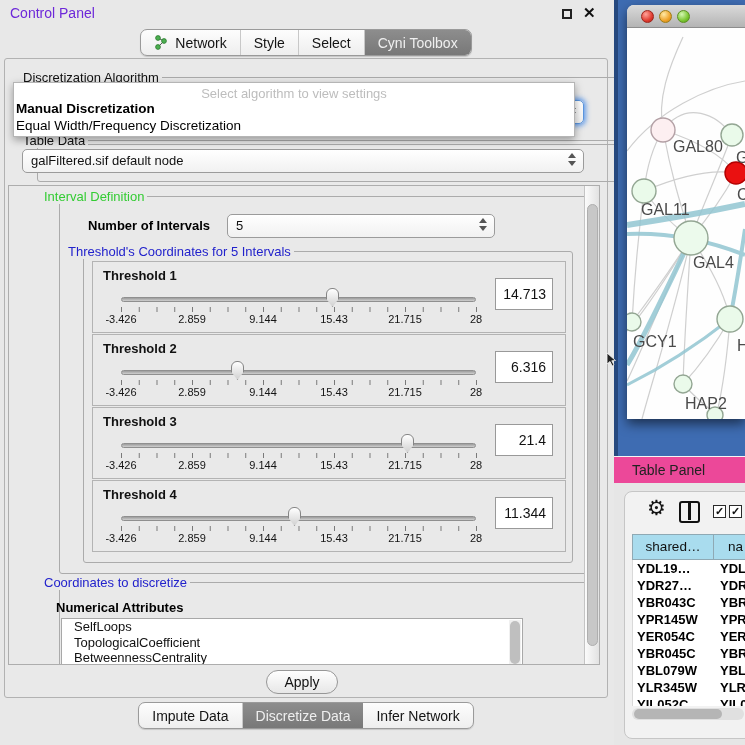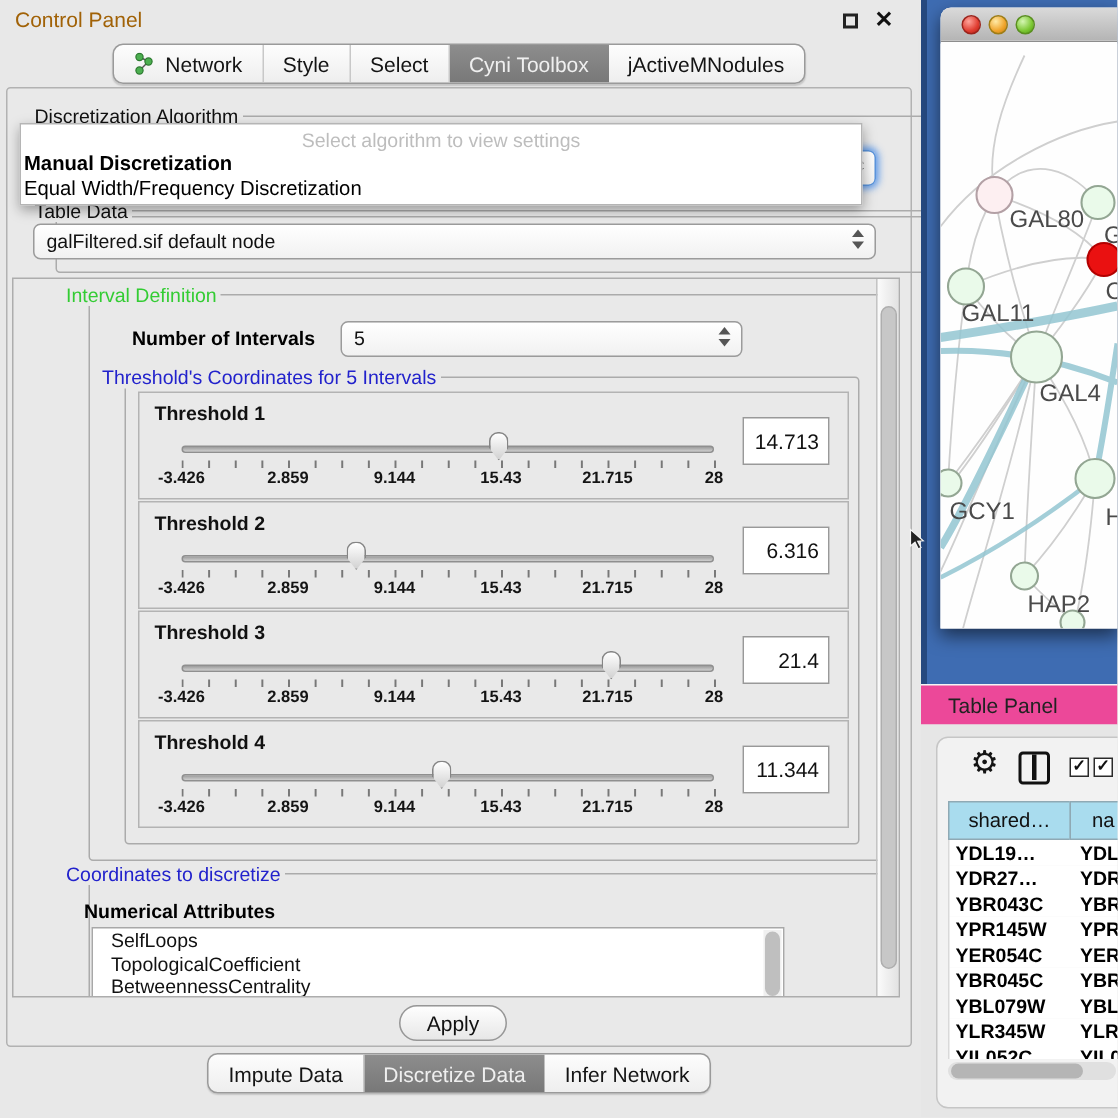--- a/index.html
+++ b/index.html
@@ -3,21 +3,21 @@
 <meta charset="utf-8">
 <style>
   * { box-sizing: border-box; margin: 0; padding: 0; }
   html,body { width:745px; height:745px; }
   body { font-family:"Liberation Sans", sans-serif; background:#e8e8e8; position:relative; overflow:hidden; }
   .screen { position:absolute; left:0; top:0; width:745px; height:745px; }
 
   
   .control-panel { position:absolute; left:0; top:0; width:612px; height:745px; background:#e8e8e8; }
   .cp-titlebar { position:absolute; left:0; top:0; width:612px; height:26px; }
-  .cp-title { position:absolute; left:10px; top:5px; font-size:14px; color:#a16207; }
+  .cp-title { position:absolute; left:10px; top:5px; font-size:14px; color:#6d28d9; }
   .win-btn-min { position:absolute; left:562px; top:9px; width:10px; height:10px; border:2px solid #222; }
   .win-btn-close { position:absolute; left:583px; top:4px; font-size:15px; font-weight:bold; color:#111; }
 
   .tabbar { position:absolute; left:0; top:29px; width:612px; display:flex; justify-content:center; }
   .tabgroup { display:inline-flex; height:27px; background:linear-gradient(#fdfdfd,#eeeeee); border:1px solid #9a9a9a; border-radius:7px; overflow:hidden; box-shadow:0 1px 1px rgba(0,0,0,.15); }
   .tab { display:flex; align-items:center; padding:0 13px; font-size:14px; color:#141414; border-right:1px solid #c8c8c8; cursor:default; }
   .tab:last-child { border-right:none; }
   .tab.active { background:linear-gradient(#8d8d8d,#787878); color:#efefef; border-right:none; }
   .net-icon { width:14px; height:15px; margin-right:7px; }
 
@@ -47,21 +47,21 @@
 
   .lbl-green { color:#33cc33; }
   .lbl-blue  { color:#2222cc; }
   .bold { font-weight:bold; }
 
   .threshold-panel { position:absolute; left:8px; width:474px; height:72px; border:1px solid #b3b3b3; background:#e9e9e9; }
   .th-label { position:absolute; left:10px; top:6px; font-size:13px; font-weight:bold; color:#111; }
   .track { position:absolute; left:28px; top:35px; width:355px; height:5px; background:linear-gradient(#9c9c9c,#cfcfcf); border:1px solid #8f8f8f; border-radius:3px; }
   .thumb { position:absolute; top:26px; width:13px; height:19px; margin-left:-7px; background:linear-gradient(#ffffff,#d2d2d2); border:1px solid #858585; border-radius:6px 6px 4px 4px; clip-path:polygon(0 0,100% 0,100% 55%,50% 100%,0 55%); z-index:1; }
   .ticks { position:absolute; left:28px; top:45px; width:357px; height:5px; background-image:linear-gradient(90deg,#787878 0,#787878 1px,transparent 1px); background-size:17.75px 5px; background-repeat:repeat-x; }
-  .tlabels { position:absolute; left:28px; top:51px; width:355px; height:13px; font-size:11px; font-weight:bold; color:#141414; }
+  .tlabels { position:absolute; left:28px; top:51px; width:355px; height:13px; font-size:11px; font-weight:normal; color:#141414; }
   .tl { position:absolute; transform:translateX(-50%); white-space:nowrap; }
   .vbox { position:absolute; left:402px; top:16px; width:58px; height:32px; background:#fff; border:1px solid #999; font-size:14px; color:#111; text-align:right; line-height:30px; padding-right:6px; }
 
   .attr-list { position:absolute; left:52px; top:432px; width:462px; height:48px; background:#fff; border:1px solid #a8a8a8; overflow:hidden; font-size:13px; color:#111; }
   .attr-item { padding-left:12px; line-height:15.5px; }
   .list-scroll { position:absolute; right:1px; top:1px; width:12px; height:45px; background:#f0f0f0; }
   .list-thumb { position:absolute; left:1px; top:1px; width:10px; height:43px; background:#bfbfbf; border-radius:5px; }
 
   .apply-btn { position:absolute; left:266px; top:670px; width:72px; height:24px; background:linear-gradient(#fefefe,#e7e7e7); border:1px solid #979797; border-radius:12px; font-size:14px; color:#111; text-align:center; line-height:22px; }
 
@@ -127,23 +127,20 @@
           <span>Network</span>
         </div>
         <div class="tab">
             <span>Style</span>
           </div>
         <div class="tab">
             <span>Select</span>
           </div>
         <div class="tab active">
             <span>Cyni Toolbox</span>
-          </div>
-        <div class="tab">
-            <span>jActiveMNodules</span>
           </div>
       </div>
     </div>
 
     <div class="main-panel"></div>
 
     <span class="group-label" style="left:20px; top:70px; color:#111;">Discretization Algorithm</span>
     <div class="group-box" style="left:13px; top:77px; width:582px; height:68px;"></div>
     <div class="combo focused" style="left:22px; top:100px; width:562px;">
       <span class="stepper">

